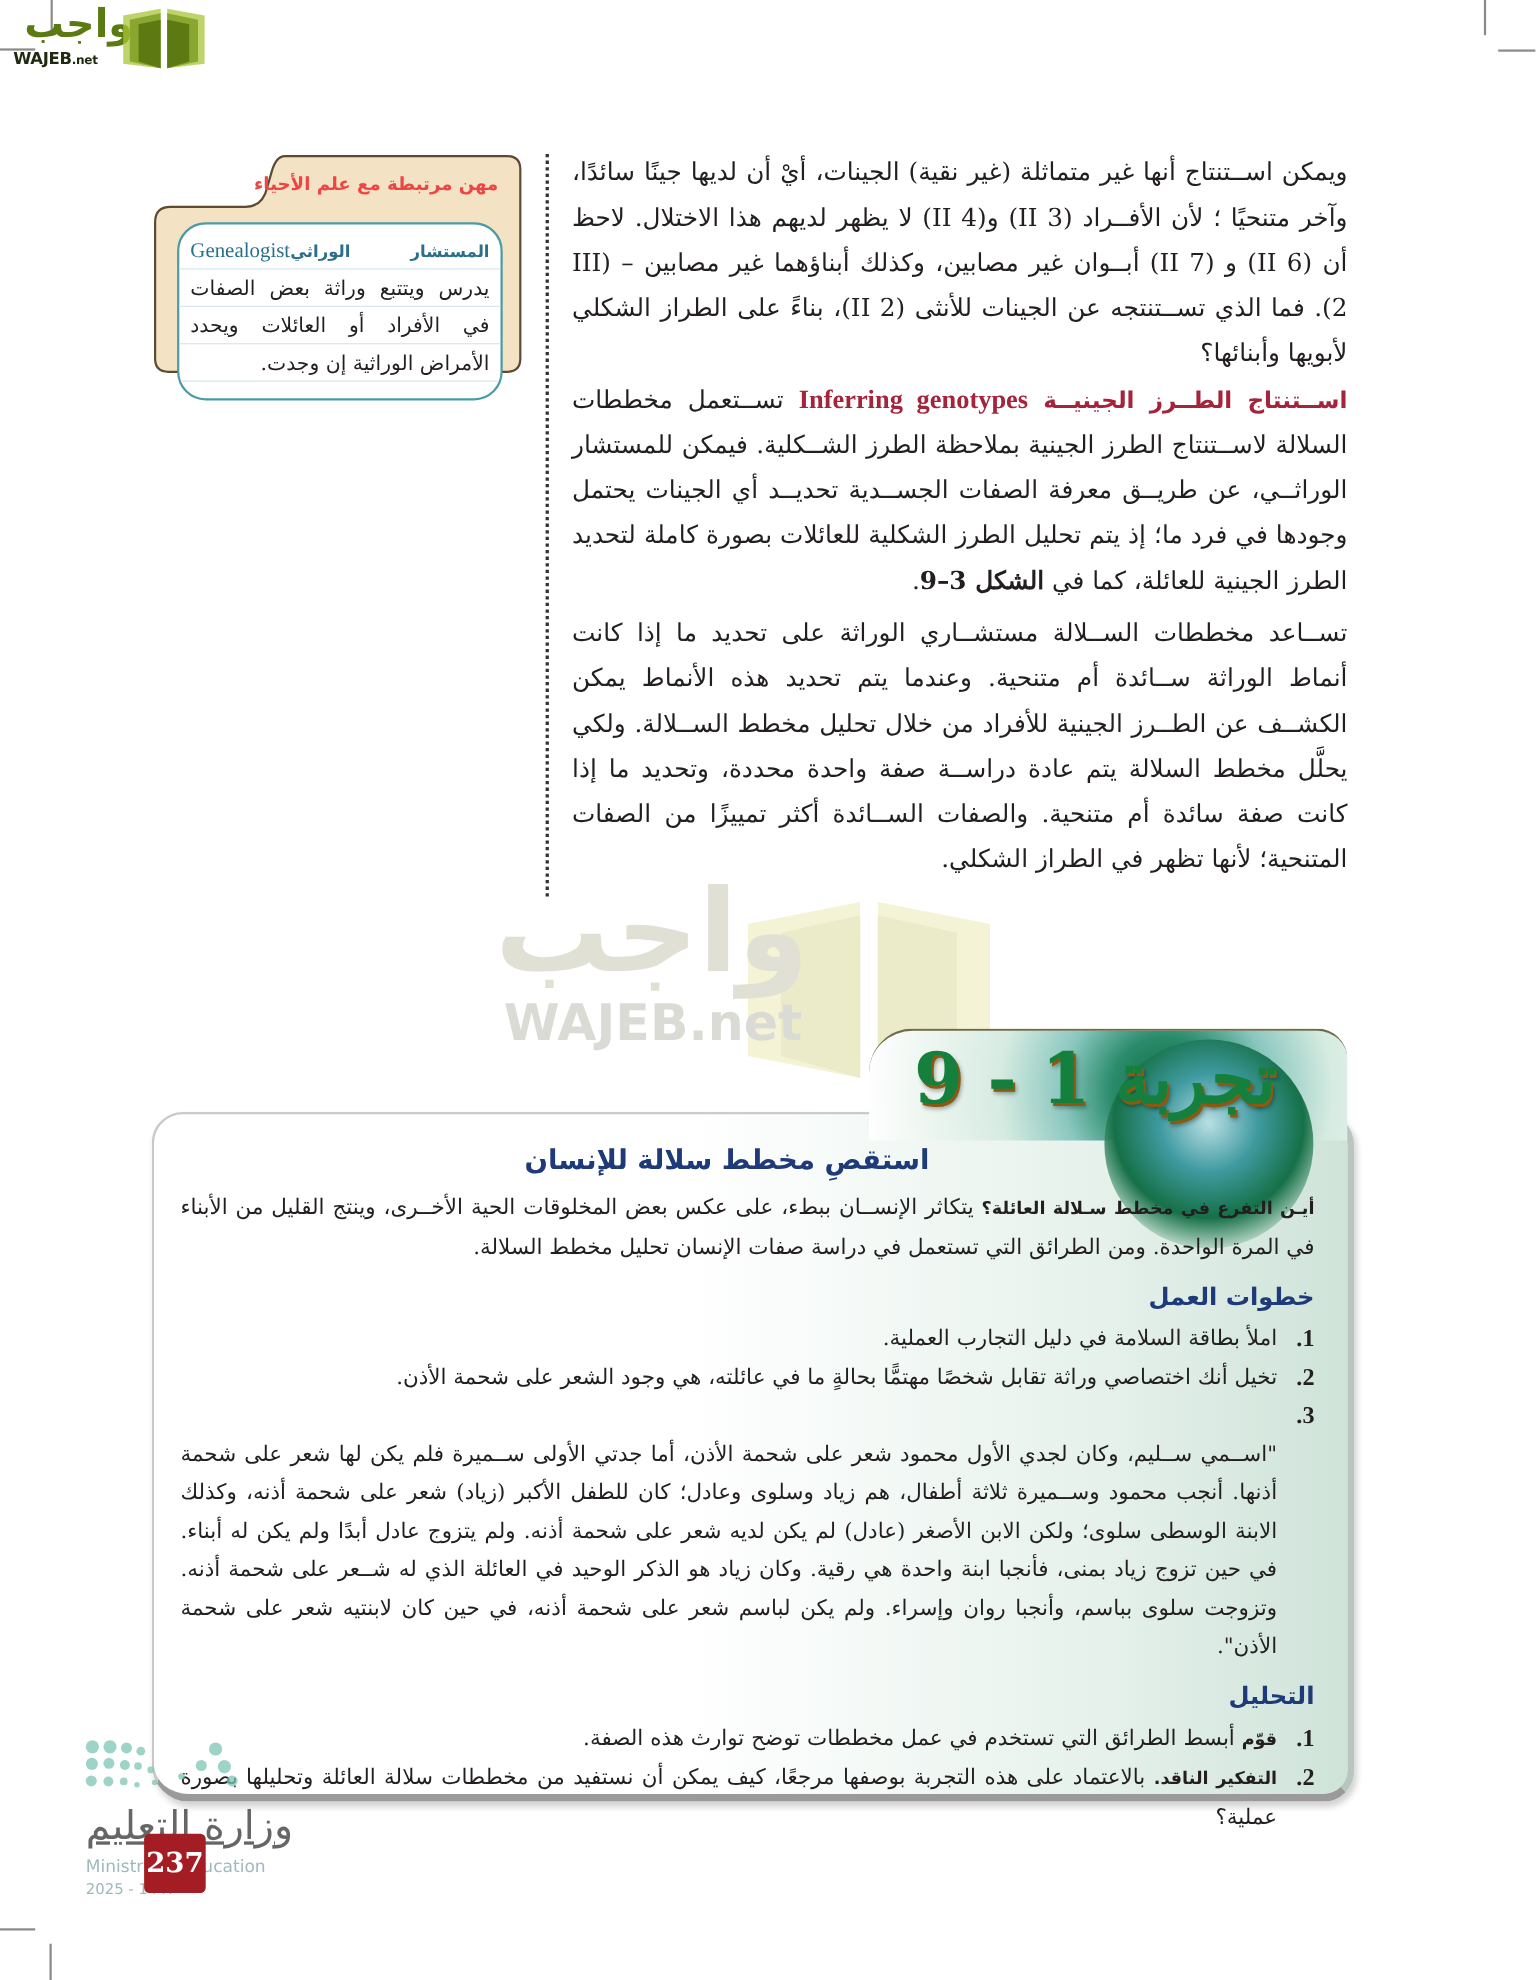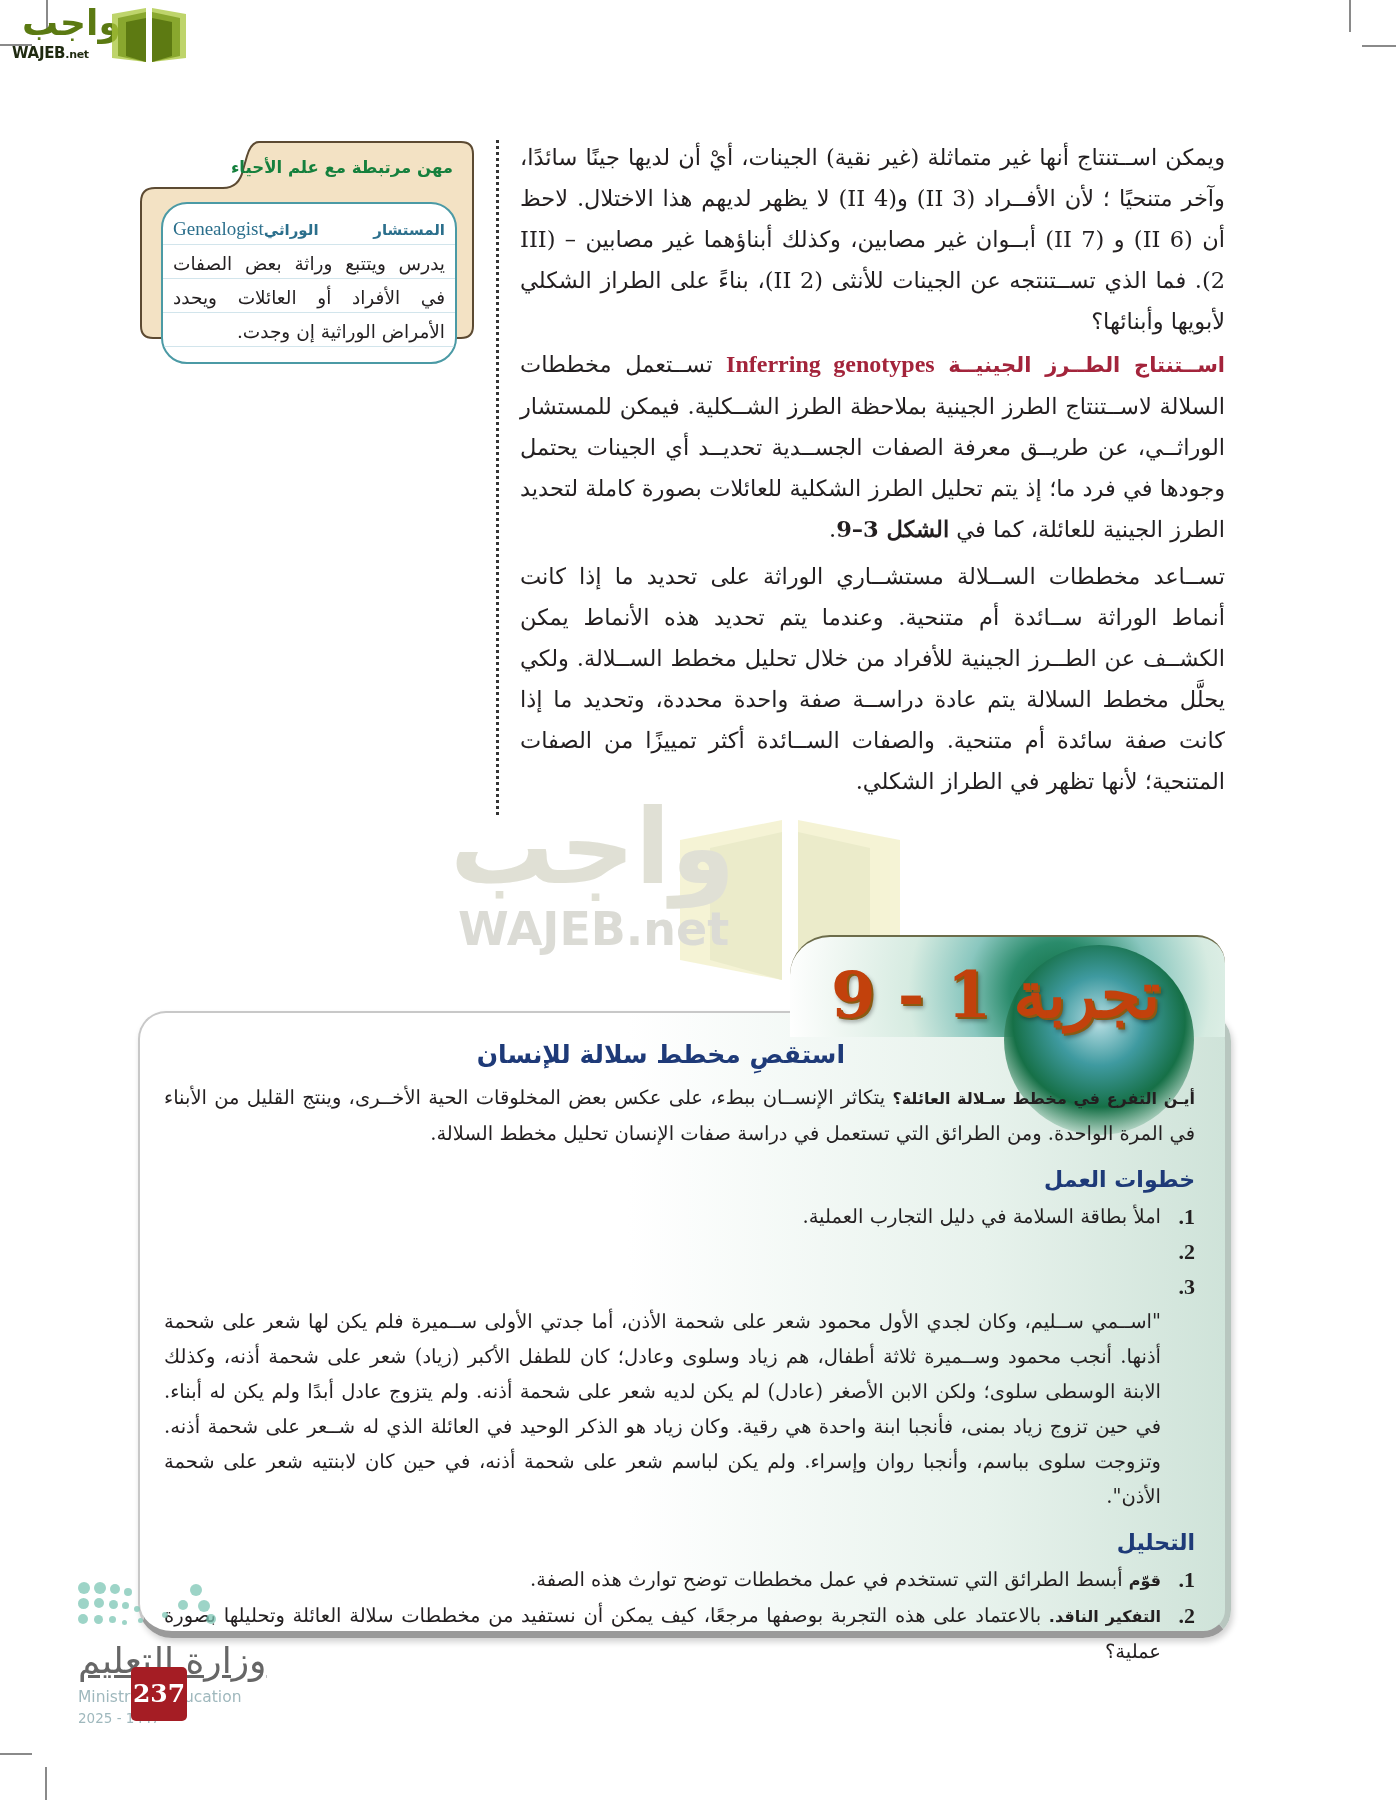--- a/index.html
+++ b/index.html
@@ -19,21 +19,21 @@
   .main { position:absolute; left:520px; width:705px; direction:rtl; text-align:justify; font-size:22.5px; line-height:41px; }
   .main p { margin:0; }
   .term { color:#a3243b; font-weight:bold; font-family:"DejaVu Sans", sans-serif; font-size:21px; }
   .term-en { color:#a3243b; font-weight:bold; font-family:"Liberation Serif", serif; font-size:24px; }
   .bold { font-weight:bold;margin-top:26px; }
   .dotline { position:absolute; left:496px; top:140px; height:675px; border-left:3px dotted #333; }
 
   
   .side { position:absolute; left:139px; top:140px; width:336px; height:200px; }
   .side-bg { position:absolute; left:0; top:0; width:336px; height:200px; }
-  .side-title { position:absolute; right:22px; top:18px; font-family:"DejaVu Sans", sans-serif; font-weight:bold; font-size:16.5px; color:#15803d; direction:rtl; }
+  .side-title { position:absolute; right:22px; top:18px; font-family:"DejaVu Sans", sans-serif; font-weight:bold; font-size:16.5px; color:#ef4444; direction:rtl; }
   .side-card { position:absolute; left:22px; top:62px; width:292px; height:158px; background:#ffffff; border:2px solid #4b9aa5; border-radius:26px; overflow:hidden; }
   .side-card .ln { position:absolute; left:0; right:0; height:1px; background:#d2e5ec; }
   .side-text { position:absolute; right:10px; left:10px; top:8px; direction:rtl; text-align:justify; font-size:18.5px; line-height:34px; color:#231f20; }
   .side-term { color:#2b6f8c; font-weight:bold; font-family:"DejaVu Sans", sans-serif; font-size:15px; }
   .side-en { color:#2b6f8c; font-family:"Liberation Serif", serif; font-size:19px; }
 
   
   .wm { position:absolute; left:450px; top:810px; width:560px; height:170px; opacity:0.35; pointer-events:none; }
   .wm .ar { position:absolute; left:0; top:-24px; font-family:"DejaVu Sans", sans-serif; font-weight:bold; font-size:104px; color:#a9a98a; direction:rtl; }
   .wm .en { position:absolute; left:8px; top:92px; font-family:"DejaVu Sans", sans-serif; font-weight:bold; font-size:46px; color:#9a9a8a; }
@@ -47,21 +47,21 @@
     background:linear-gradient(90deg,#ffffff 0%, #ffffff 45%, #e7f2ec 78%, #cfe3d9 100%);
     box-shadow:2px 4px 6px rgba(0,0,0,0.18);
   }
   .exp-tab {
     position:absolute; left:652px; top:0; width:435px; height:100px;
     border-radius:40px 28px 0 0; border-top:2px solid #6c6c4a;
     background:radial-gradient(circle at 62% 55%, #0f6a3e 0%, #2a8b6b 18%, #8ac7bf 34%, #d6ebe1 55%, #eef6f1 80%, #ffffff 100%);
   }
   .exp-orb { position:absolute; left:866px; top:10px; width:190px; height:190px; border-radius:50%;
     background:radial-gradient(circle at 50% 40%, #b9dfe4 0%, #3f9aa0 30%, #167047 58%, rgba(200,228,214,0.6) 80%, rgba(255,255,255,0) 100%); }
-  .exp-title { position:absolute; right:65px; top:22px; direction:rtl; font-family:"DejaVu Serif", serif; font-weight:bold; font-size:64px; color:#c2410c; text-shadow:2px 2px 0 #8a5a12, 3px 4px 4px rgba(0,0,0,0.35); letter-spacing:2px; }
+  .exp-title { position:absolute; right:65px; top:9px; direction:rtl; font-family:"DejaVu Serif", serif; font-weight:bold; font-size:64px; color:#15803d; text-shadow:2px 2px 0 #8a5a12, 3px 4px 4px rgba(0,0,0,0.35); letter-spacing:2px; }
   .exp-sub { position:absolute; right:380px; top:105px; direction:rtl; font-family:"DejaVu Sans", sans-serif; font-weight:bold; font-size:25px; color:#1e3a78; }
   .exp-content { position:absolute; right:30px; left:26px; top:145px; direction:rtl; text-align:justify; font-size:19.5px; line-height:35px; }
   .exp-content p { margin:0; }
   .lead { font-family:"DejaVu Sans", sans-serif; font-weight:bold; font-size:16px; }
   .h3 { font-family:"DejaVu Sans", sans-serif; font-weight:bold; font-size:22px; color:#1e3a78; margin-top:10px !important; line-height:38px; }
   .step { display:flex; direction:rtl; }
   .num { font-family:"Liberation Serif", serif; font-weight:bold; font-size:22px; min-width:26px; margin-left:8px; }
   .quote { padding-right:34px; }
   .kw { font-family:"DejaVu Sans", sans-serif; font-weight:bold; font-size:16px; }
 
@@ -146,20 +146,21 @@
   <div class="exp-content">
     <p><span class="lead">أيـن التفرع في مخطط سـلالة العائلة؟</span> <span>يتكاثر الإنســان ببطء، على عكس بعض المخلوقات الحية الأخــرى، وينتج القليل من الأبناء في المرة الواحدة. ومن الطرائق التي تستعمل في دراسة صفات الإنسان تحليل مخطط السلالة.</span></p>
 
     <p class="h3">خطوات العمل</p>
     <div class="step">
         <span class="num">1.</span>
         <span>املأ بطاقة السلامة في دليل التجارب العملية.</span>
       </div>
     <div class="step">
         <span class="num">2.</span>
+        <span>تخيل أنك اختصاصي وراثة تقابل شخصًا مهتمًّا بحالةٍ ما في عائلته، هي وجود الشعر على شحمة الأذن.</span>
       </div>
     <div class="step">
         <span class="num">3.</span>
       </div>
     <p class="quote">"اســمي ســليم، وكان لجدي الأول محمود شعر على شحمة الأذن، أما جدتي الأولى ســميرة فلم يكن لها شعر على شحمة أذنها. أنجب محمود وســميرة ثلاثة أطفال، هم زياد وسلوى وعادل؛ كان للطفل الأكبر (زياد) شعر على شحمة أذنه، وكذلك الابنة الوسطى سلوى؛ ولكن الابن الأصغر (عادل) لم يكن لديه شعر على شحمة أذنه. ولم يتزوج عادل أبدًا ولم يكن له أبناء. في حين تزوج زياد بمنى، فأنجبا ابنة واحدة هي رقية. وكان زياد هو الذكر الوحيد في العائلة الذي له شــعر على شحمة أذنه. وتزوجت سلوى بباسم، وأنجبا روان وإسراء. ولم يكن لباسم شعر على شحمة أذنه، في حين كان لابنتيه شعر على شحمة الأذن".</p>
 
     <p class="h3">التحليل</p>
     <div class="step">
         <span class="num">1.</span>
         <span><span class="kw">قوّم</span> <span>أبسط الطرائق التي تستخدم في عمل مخططات توضح توارث هذه الصفة.</span></span>

